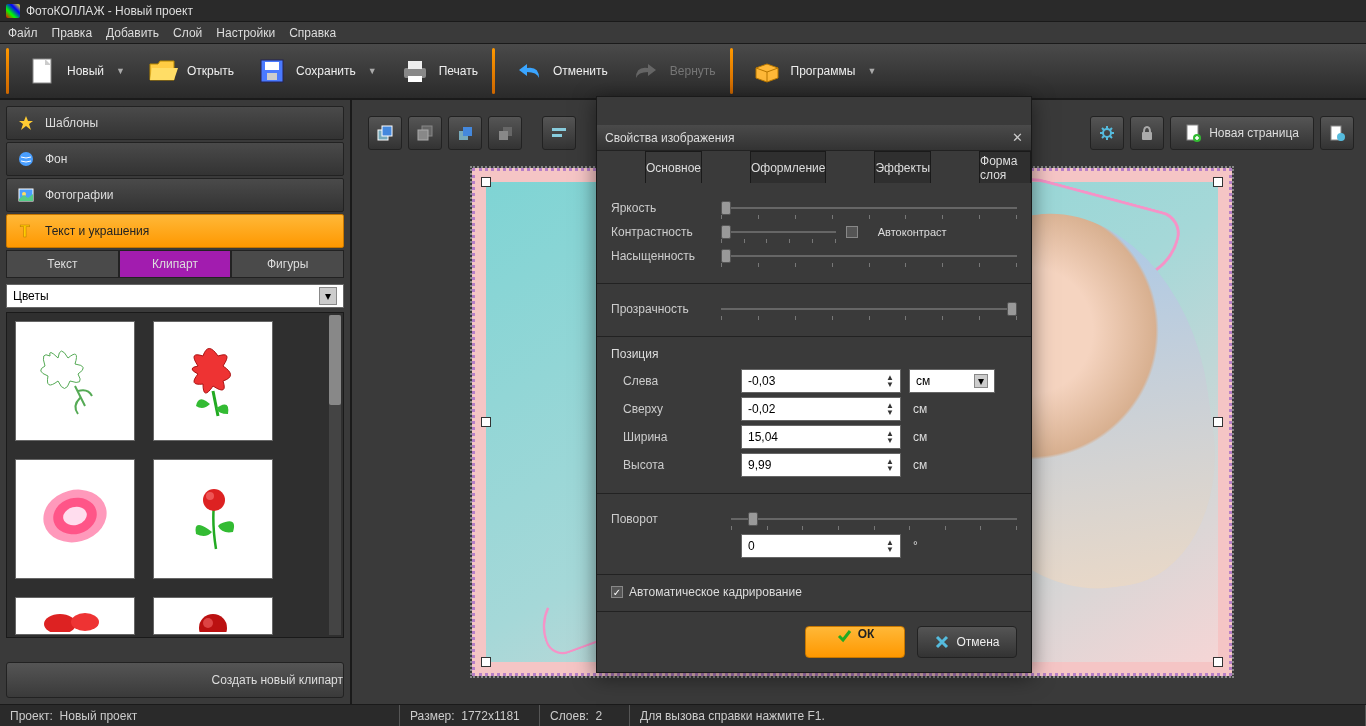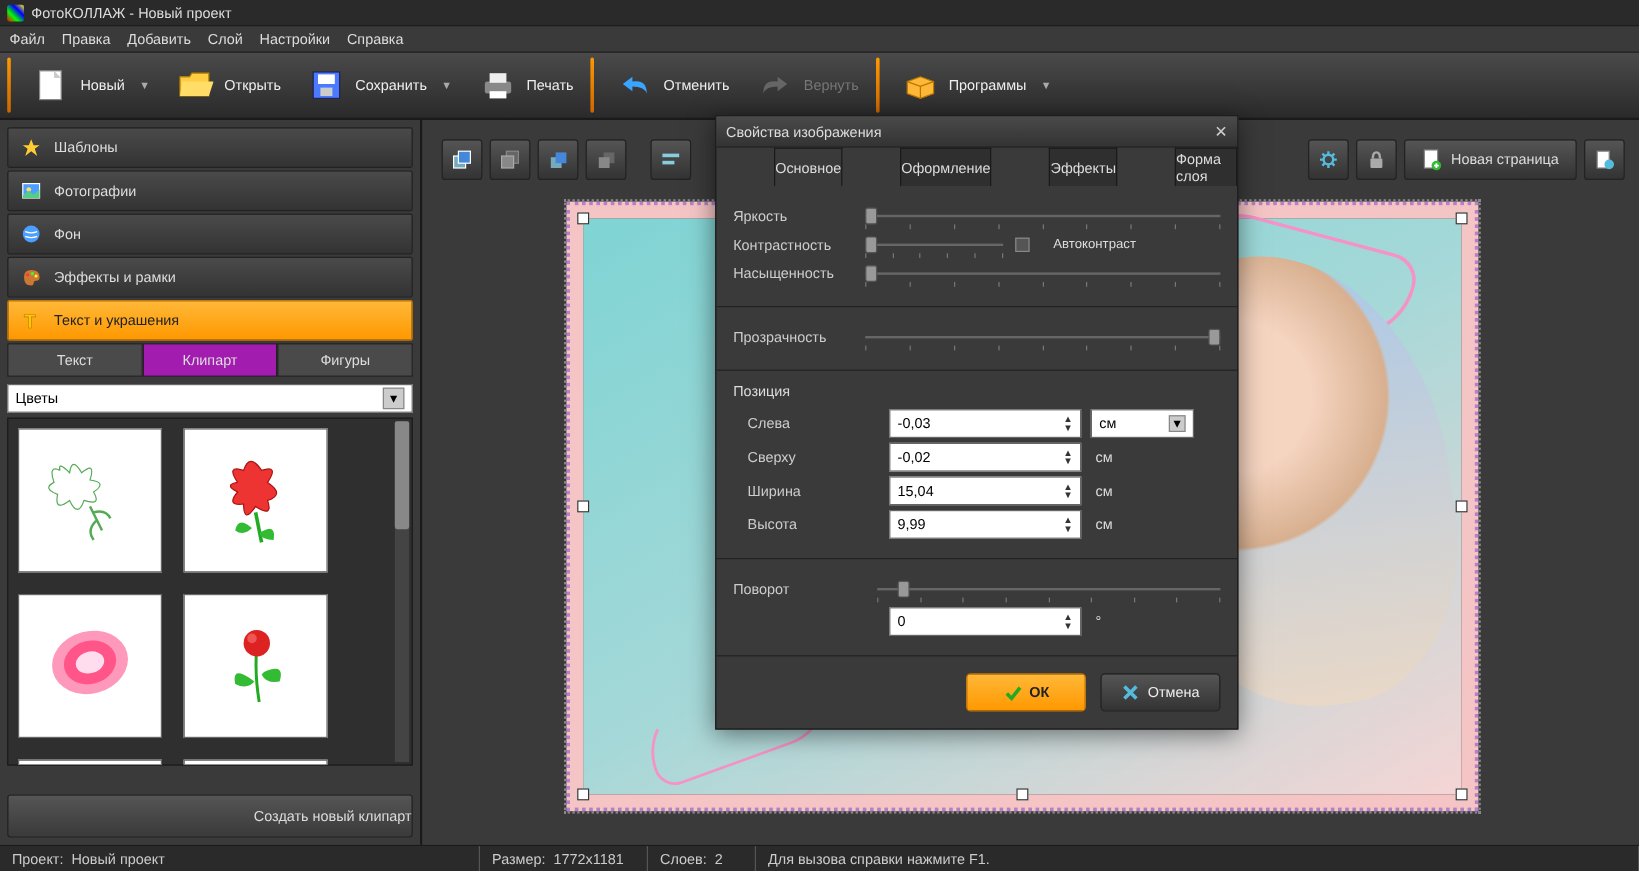--- a/index.html
+++ b/index.html
@@ -50,21 +50,21 @@
 
 .canvas { position: absolute; left: 120px; top: 68px; width: 760px; height: 508px; background: linear-gradient(150deg,#7fd4d4,#a5d8d8,#f5d5d5); border: 14px solid #f5c5c5; outline: 2px dotted #888; }
 .canvas::before { content:""; position:absolute; inset:-14px; border:3px dotted rgba(120,60,200,.5); pointer-events:none; }
 .photo-placeholder { position: absolute; right: 10px; top: 30px; width: 280px; height: 380px; background: radial-gradient(circle at 40% 30%, #f5d4c0 20%, #d8b090 40%, transparent 41%), linear-gradient(#a8c8e8,#e8d8c8); border-radius: 45% 55% 40% 60%; transform: rotate(-8deg); }
 .ribbon { position: absolute; width: 200px; height: 80px; border: 3px solid #f593c7; border-radius: 100px 40px 100px 40px; border-left-color: transparent; border-bottom-color: transparent; }
 .ribbon.r1 { right: 40px; top: 8px; transform: rotate(15deg); }
 .ribbon.r2 { left: 30px; bottom: 20px; transform: rotate(160deg) scale(.8); }
 .sel-handle { position: absolute; width: 10px; height: 10px; background: #fff; border: 1px solid #333; }
 
 .dialog { position: absolute; left: 596px; top: 96px; width: 436px; background: #3a3a3a; border: 1px solid #1a1a1a; box-shadow: 0 4px 20px rgba(0,0,0,.5); }
-.dlg-title { height: 26px; background: linear-gradient(#4a4a4a,#333); display: flex; align-items: center; justify-content: space-between; padding: 0 8px; border-bottom: 1px solid #222; }
+.dlg-title { height: 26px; background: linear-gradient(#4a4a4a,#333); display: flex; align-items: center; justify-content: space-between; padding: 0 8px; border-bottom: 1px solid #222; margin-top: 28px; }
 .dlg-close { cursor: pointer; font-size: 13px; color: #ccc; }
 .dlg-tabs { display: flex; height: 32px; }
 .dlg-tab { flex: 1; display: flex; align-items: center; justify-content: center; background: #2f2f2f; border: 1px solid #1a1a1a; border-bottom: none; cursor: pointer; font-size: 12px; margin-left: 48px; }
 .dlg-tab.active { background: #3a3a3a; }
 .dlg-body { padding: 0; }
 .dlg-section { padding: 10px 14px 12px; border-bottom: 1px solid #222; }
 .slider-row { display: flex; align-items: center; margin: 6px 0; gap: 10px; }
 .slider-label { width: 100px; color: #ccc; }
 .slider-track { flex: 1; height: 18px; position: relative; }
 .slider-line { position: absolute; top: 8px; left: 0; right: 0; height: 2px; background: #666; }
@@ -73,21 +73,21 @@
 .slider-ticks span { width: 1px; height: 4px; background: #777; }
 .autoc { display: flex; align-items: center; gap: 20px; font-size: 11px; }
 .checkbox { width: 12px; height: 12px; border: 1px solid #888; background: #555; display: inline-flex; align-items: center; justify-content: center; }
 .checkbox.checked::after { content:"✓"; font-size: 10px; color: #fff; }
 .pos-row { display: flex; align-items: center; margin: 4px 12px; gap: 8px; }
 .pos-label { width: 110px; color: #ccc; }
 .spin { width: 160px; height: 24px; background: #fff; color: #000; border: 1px solid #666; display: flex; align-items: center; padding: 0 6px; justify-content: space-between; }
 .spin-btns { display: flex; flex-direction: column; line-height: 7px; font-size: 8px; color: #333; }
 .unit-combo { width: 86px; height: 24px; background: #fff; color: #000; border: 1px solid #666; display: flex; align-items: center; justify-content: space-between; padding: 0 6px; }
 .dlg-footer { padding: 14px; display: flex; justify-content: flex-end; gap: 12px; }
-.btn-ok { width: 100px; height: 32px; background: linear-gradient(#ffb838,#ff9800); border: 1px solid #c77700; border-radius: 4px; display: flex; align-items: center; justify-content: center; gap: 6px; color: #222; font-weight: bold; cursor: pointer; }
+.btn-ok { width: 100px; height: 32px; background: linear-gradient(#ffb838,#ff9800); border: 1px solid #c77700; border-radius: 4px; display: flex; align-items: flex-start; justify-content: center; gap: 6px; color: #222; font-weight: bold; cursor: pointer; }
 .btn-cancel { width: 100px; height: 32px; background: linear-gradient(#555,#333); border: 1px solid #222; border-radius: 4px; display: flex; align-items: center; justify-content: center; gap: 6px; color: #eee; cursor: pointer; }
 
 .statusbar { height: 22px; background: #2a2a2a; border-top: 1px solid #1a1a1a; display: flex; align-items: center; font-size: 12px; color: #ccc; }
 .sb-cell { padding: 0 10px; border-right: 1px solid #555; height: 100%; display: flex; align-items: center; }
 .sb-cell.wide { flex: 1; }
 
 svg { display: block; }
 </style>
 </head>
 <body>
@@ -184,46 +184,35 @@
       <span class="lp-icon">
           <svg width="16" height="16">
             <path d="M8 1 L10 6 L15 6 L11 9 L13 15 L8 11 L3 15 L5 9 L1 6 L6 6 Z" fill="#ffcc33"></path>
           </svg>
         </span>
       <span>Шаблоны</span>
     </div>
     <div class="lp-item">
       <span class="lp-icon">
           <svg width="16" height="16">
+            <circle cx="8" cy="8" r="7" fill="#4a9fff"></circle>
+            <path d="M3 6 Q8 8 13 6 M3 10 Q8 12 13 10" stroke="#fff" fill="none"></path>
+          </svg>
+        </span>
+      <span>Фон</span>
+    </div>
+    <div class="lp-item">
+      <span class="lp-icon">
+          <svg width="16" height="16">
             <rect x="1" y="2" width="14" height="12" fill="#4a9fff" stroke="#fff"></rect>
             <circle cx="6" cy="7" r="2" fill="#ffdd66"></circle>
             <path d="M1 12 L6 8 L10 11 L15 7 L15 14 L1 14 Z" fill="#5c8"></path>
           </svg>
         </span>
       <span>Фотографии</span>
-    </div>
-    <div class="lp-item">
-      <span class="lp-icon">
-          <svg width="16" height="16">
-            <circle cx="8" cy="8" r="7" fill="#4a9fff"></circle>
-            <path d="M3 6 Q8 8 13 6 M3 10 Q8 12 13 10" stroke="#fff" fill="none"></path>
-          </svg>
-        </span>
-      <span>Фон</span>
-    </div>
-    <div class="lp-item">
-      <span class="lp-icon">
-          <svg width="16" height="16">
-            <path d="M8 2 Q15 2 15 8 Q15 11 12 11 Q10 11 10 13 Q10 15 8 15 Q2 15 2 8 Q2 2 8 2" fill="#cc7733"></path>
-            <circle cx="5" cy="6" r="1.3" fill="#f33"></circle>
-            <circle cx="9" cy="5" r="1.3" fill="#3f3"></circle>
-            <circle cx="12" cy="7" r="1.3" fill="#ff3"></circle>
-          </svg>
-        </span>
-      <span>Эффекты и рамки</span>
     </div>
     <div class="lp-item active">
       <span class="lp-icon">
           <svg width="16" height="16">
             <text x="2" y="14" font-size="16" font-weight="bold" fill="#ffcc00" stroke="#b87700" stroke-width="0.5">T</text>
           </svg>
         </span>
       <span>Текст и украшения</span>
     </div>
 
@@ -554,20 +543,26 @@
             <span>0</span>
             <span class="spin-btns">
               <span>▲</span>
               <span>▼</span>
             </span>
           </div>
         <span style="width:86px;padding-left:4px">°</span>
       </div>
     </div>
 
+    <div class="dlg-section">
+      <label style="display:flex;align-items:center;gap:6px">
+        <span class="checkbox checked"></span>
+        <span>Автоматическое кадрирование</span>
+      </label>
+    </div>
 
     <div class="dlg-footer">
       <div class="btn-ok">
         <svg width="16" height="16">
             <path d="M3 9 L7 13 L14 4" stroke="#2a2" stroke-width="3" fill="none"></path>
           </svg>
         <span>ОК</span>
       </div>
       <div class="btn-cancel">
         <svg width="16" height="16">

